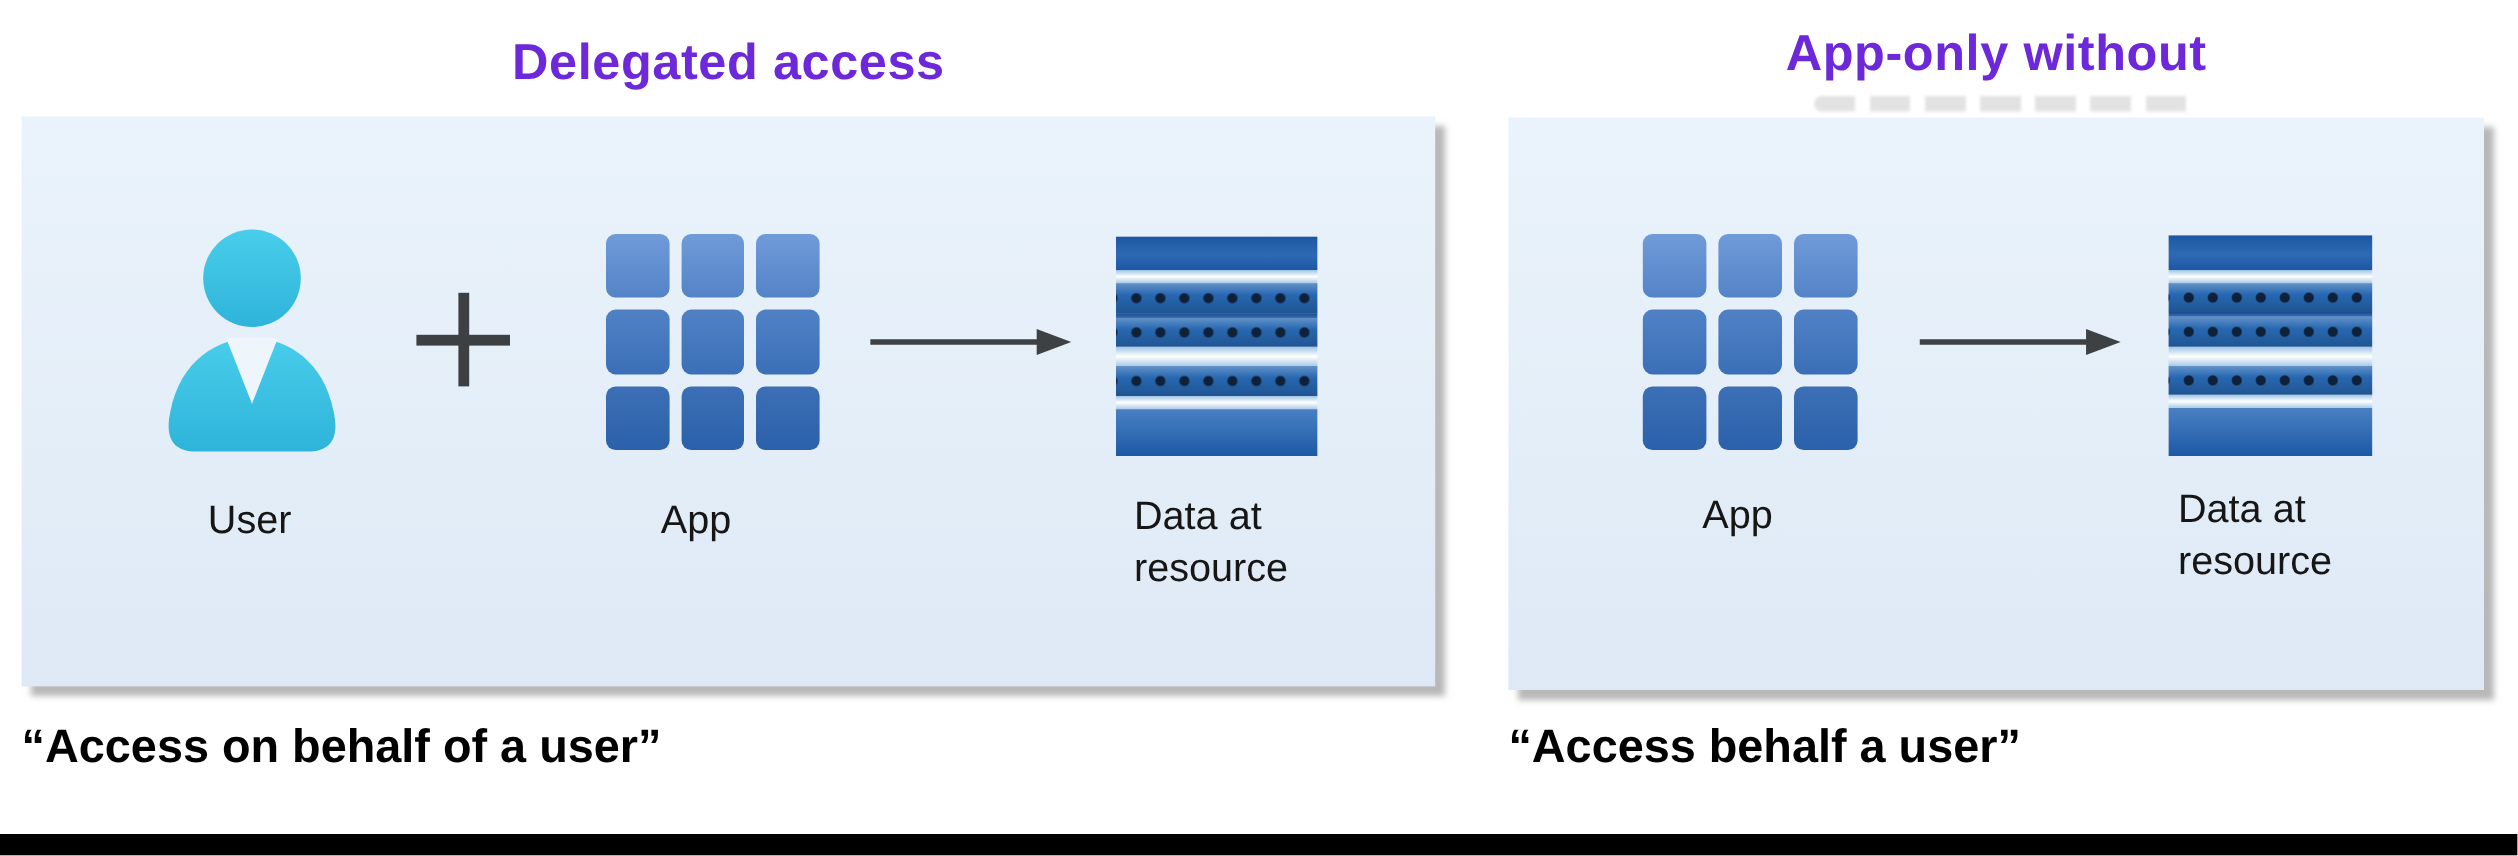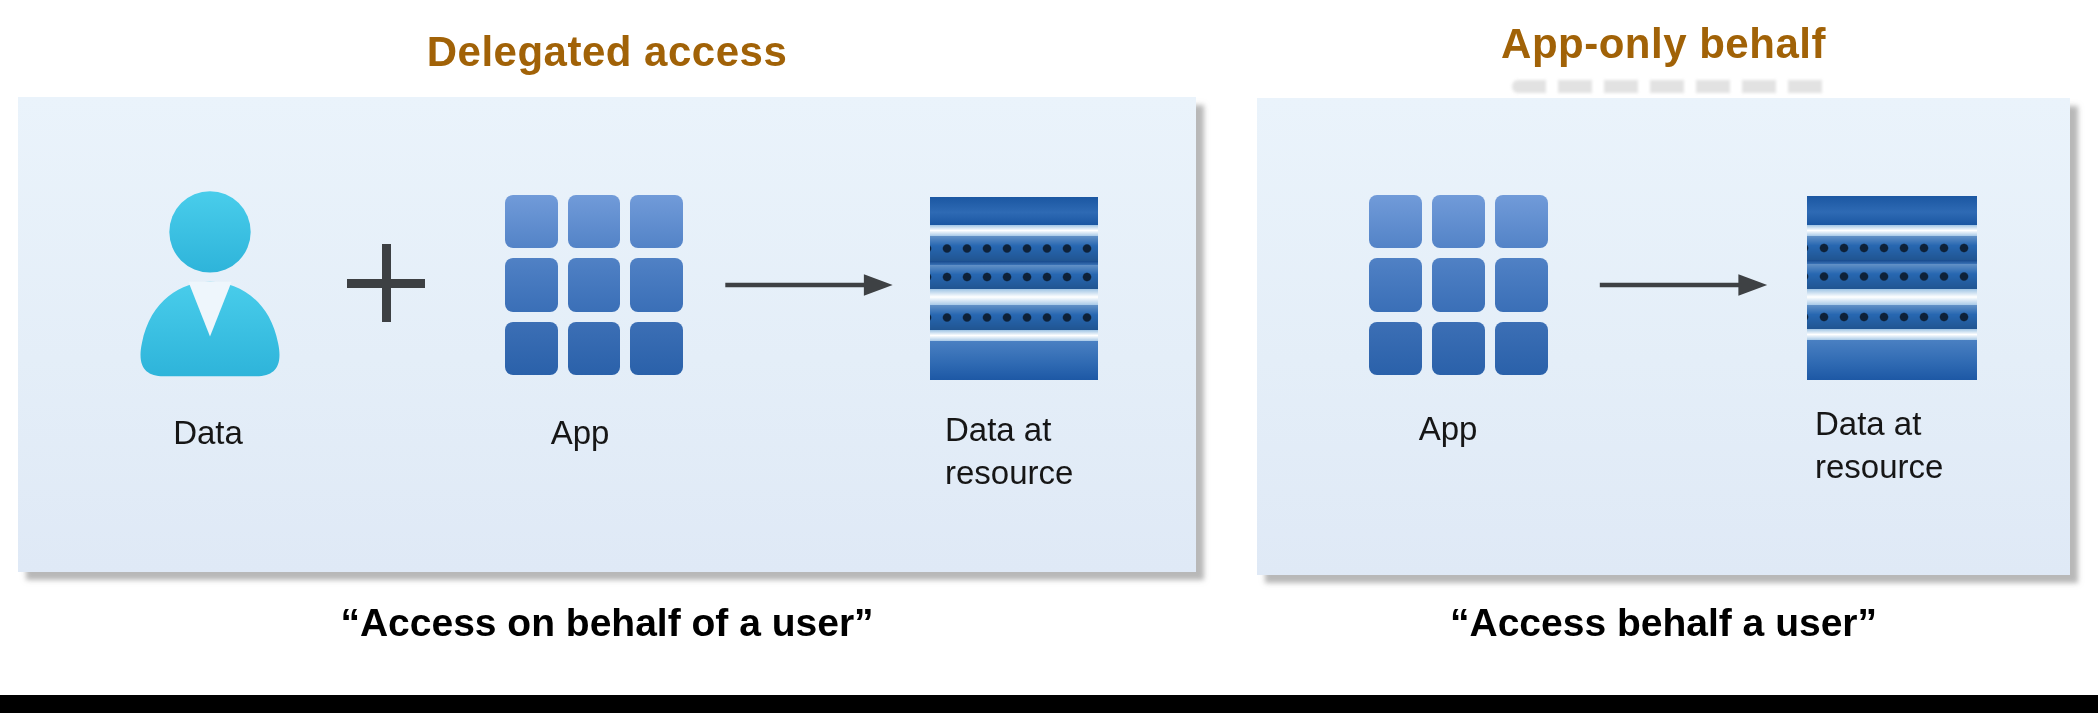--- a/index.html
+++ b/index.html
@@ -2,21 +2,21 @@
 <html><head>
 <meta charset="utf-8">
 <style>
   html,body{margin:0;padding:0;}
   body{
     width:2098px;height:713px;position:relative;background:#ffffff;overflow:hidden;
     font-family:"Liberation Sans", sans-serif;color:#000;
   }
   .title{
     position:absolute;top:24px;font-weight:bold;font-size:42px;letter-spacing:.5px;
-    text-align:center;color:#a16207;
+    text-align:center;color:#6d28d9;
   }
   .title-left{left:18px;width:1178px;top:28px;}
   .title-right{left:1257px;width:813px;top:20px;}
   .ghost{
     position:absolute;left:1512px;top:80px;width:318px;height:13px;border-radius:6px;
     background:repeating-linear-gradient(90deg,#d9d9d9 0 34px,rgba(255,255,255,0) 34px 46px);
     filter:blur(1.5px);opacity:.75;
   }
   .panel{
     position:absolute;
@@ -57,21 +57,21 @@
     background-image:
       radial-gradient(circle at 9px 50%, #0e2138 3.6px, rgba(14,33,56,0) 4.8px),
       linear-gradient(180deg, rgba(255,255,255,.28), rgba(255,255,255,0) 40%, rgba(0,0,0,.18));
     background-size:20px 100%, 100% 100%;
     background-position:8px 0, 0 0;
   }
 
   .arrow{position:absolute;}
 
   .caption{
-    position:absolute;top:601px;font-weight:bold;font-size:39px;text-align:center;color:#000;
+    position:absolute;top:601px;font-weight:bold;font-size:39px;color:#000;
   }
   .caption-left{left:18px;width:1178px;}
   .caption-right{left:1257px;width:813px;}
 
   .bottom-bar{position:absolute;left:0;top:695px;width:2098px;height:18px;background:#000;}
 </style>
 </head>
 <body>
 
 <div class="title title-left">Delegated access</div>
@@ -114,28 +114,28 @@
     <div class="band-light"></div>
     <div class="band-dots"></div>
     <div class="band-divider"></div>
     <div class="band-dots"></div>
     <div class="band-light wide"></div>
     <div class="band-dots"></div>
     <div class="band-light"></div>
     <div class="band-dark-bot"></div>
   </div>
 
-  <div class="lbl center" style="left:110px;top:315px;width:160px;">Data</div>
+  <div class="lbl center" style="left:110px;top:315px;width:160px;">User</div>
   <div class="lbl center" style="left:482px;top:315px;width:160px;">App</div>
   <div class="lbl" style="left:927px;top:312px;width:170px;">Data at resource</div>
 </div>
 
 <div class="caption caption-left">“Access on behalf of a user”</div>
 
-<div class="title title-right">App-only behalf</div>
+<div class="title title-right">App-only without</div>
 <div class="ghost"></div>
 
 <div class="panel panel-right">
 
   <div class="appgrid" style="left:112px;top:97px;width:179px;height:180px;">
     <div></div>
       <div></div>
       <div></div>
       <div></div>
       <div></div>

